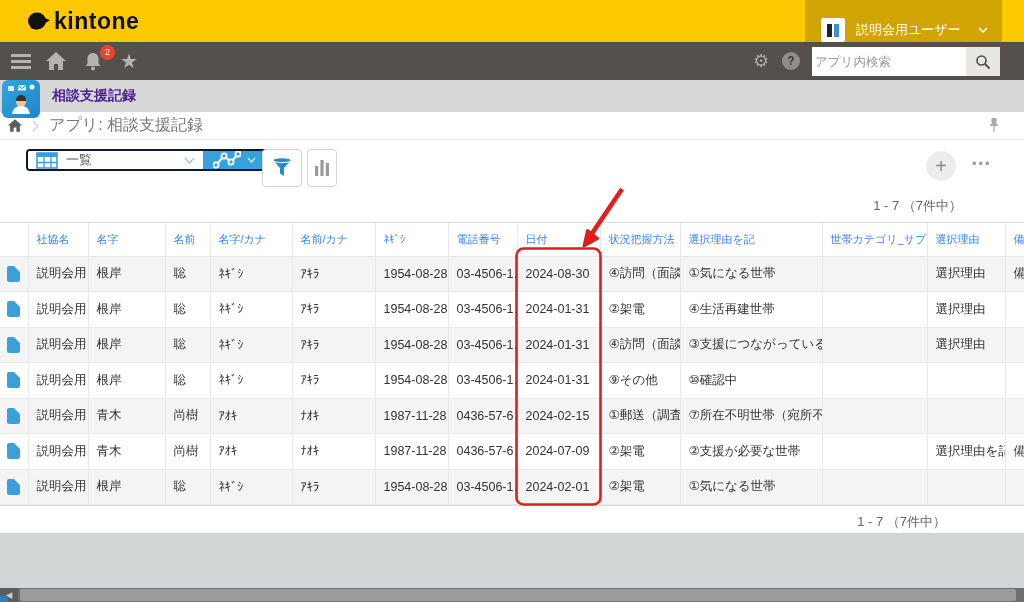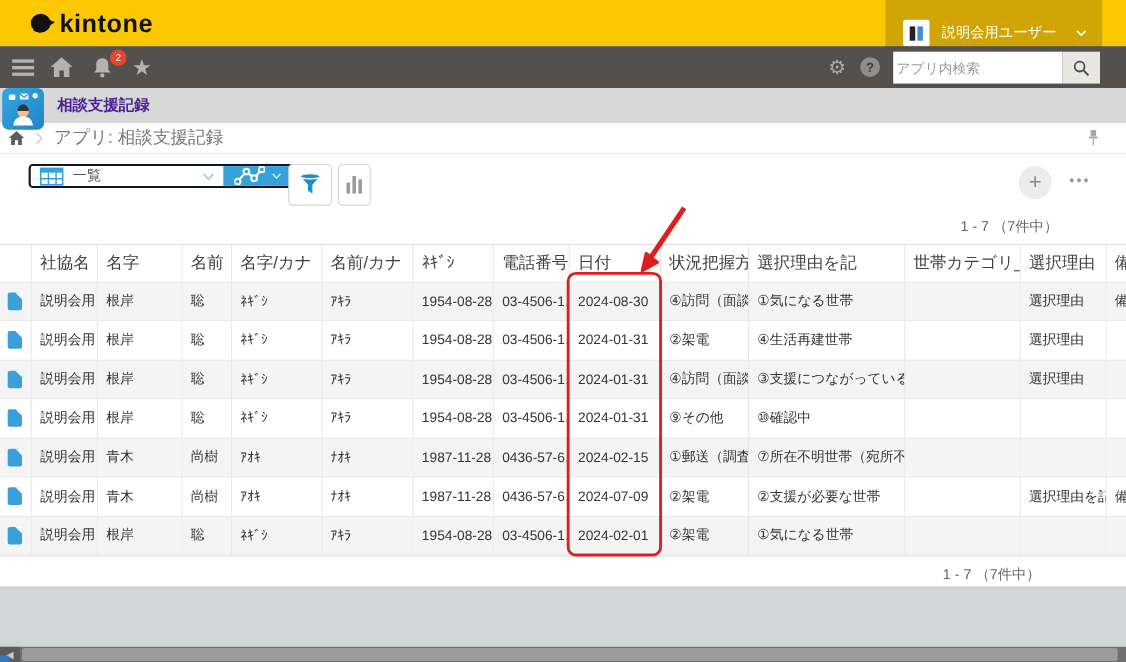--- a/index.html
+++ b/index.html
@@ -56,21 +56,21 @@
   .more-btn { position:absolute; left:972px; top:16px; border:none; background:none; color:#9a9a9a; font-size:13px; letter-spacing:2px; cursor:pointer; }
 
   .count-top { left:0; top:197px; width:962px; text-align:right; font-size:13px; color:#666; }
   .count-bottom-bar { left:0; top:505px; width:1024px; height:28px; background:#fff; border-top:1px solid #ddd; }
   .count-bottom { position:absolute; right:78px; top:7px; font-size:13px; color:#666; }
 
   
   .table-wrap { left:0; top:222px; width:1024px; height:283px; overflow:hidden; border-top:1px solid #ddd; }
   table { table-layout:fixed; border-collapse:collapse; width:1045px; }
   th,td { border-right:1px solid #e9e9e9; border-bottom:1px solid #e9e9e9; padding:0 8px; text-align:left; white-space:nowrap; overflow:hidden; font-weight:normal; }
-  thead th { height:33px; font-size:15px; color:#404040; background:#fff; cursor:pointer; }
+  thead th { height:33px; font-size:11px; color:#3b82f6; background:#fff; cursor:pointer; }
   tbody td { height:35.5px; font-size:12.5px; color:#333; background:#fff; }
   tbody tr:nth-child(odd) td { background:#f4f4f4; }
   td.icon-cell, th.icon-cell { text-align:center; padding:0; }
   .doc-icon { display:inline-block; width:13px; height:16px; background:#3b9fdc; border-radius:2px; position:relative; cursor:pointer; vertical-align:middle; }
   .doc-icon::after { content:''; position:absolute; top:0; right:0; border:3px solid; border-color:#fff #fff transparent transparent; }
 
   
   .footer-gray { left:0; top:533px; width:1024px; height:55px; background:#d2d5d6; }
   .hscroll { left:0; top:588px; width:1024px; height:14px; background:#6f6f6f; }
   .hscroll-arrow { position:absolute; left:0; top:0; width:18px; height:14px; background:#5c5c5c; color:#c9c9c9; font-size:9px; line-height:14px; text-align:center; cursor:pointer; }

